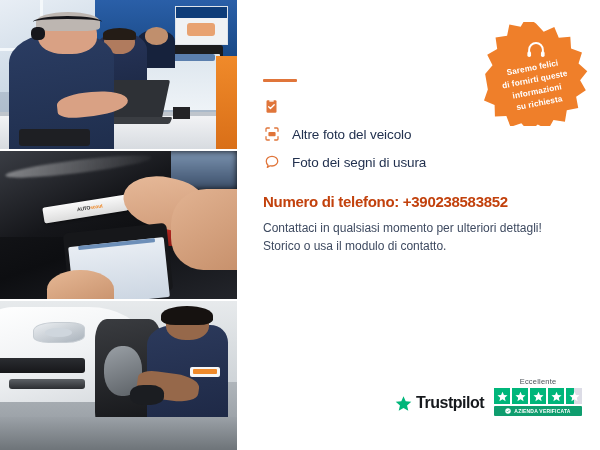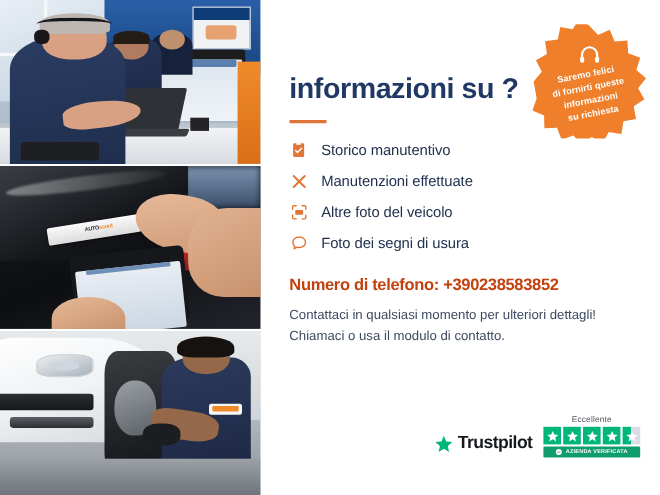--- a/index.html
+++ b/index.html
@@ -256,48 +256,36 @@
       <div class="lift"></div>
       <div class="bench"></div>
     </div>
 
   </div>
 
   <div class="content">
 
     <h1 class="headline">
       <br>
-      <span>informazioni su ?</span>
     </h1>
 
     <div class="divider"></div>
 
     <ul class="features">
 
       <li class="feature">
         <span class="ficon">
           <svg viewBox="0 0 24 24" width="15" height="15" fill="currentColor">
             <rect x="4" y="2" width="16" height="20" rx="2"></rect>
             <rect x="8.5" y="0.5" width="7" height="4" rx="1" fill="#fff" opacity=".85"></rect>
             <path d="M7.5 12.5l2.8 2.8 6-6.2" stroke="#fff" stroke-width="2.1" fill="none" stroke-linecap="round" stroke-linejoin="round"></path>
           </svg>
         </span>
-        <span class="flabel">Storico manutentivo</span>
       </li>
 
-      <li class="feature">
-        <span class="ficon">
-          <svg viewBox="0 0 24 24" width="16" height="16" fill="none" stroke="currentColor" stroke-width="2.6" stroke-linecap="round">
-            <path d="M4.5 4.5L19.5 19.5"></path>
-            <path d="M19.5 4.5L4.5 19.5"></path>
-            <circle cx="12" cy="12" r="1.6" fill="currentColor" stroke="none"></circle>
-          </svg>
-        </span>
-        <span class="flabel">Manutenzioni effettuate</span>
-      </li>
 
       <li class="feature">
         <span class="ficon">
           <svg viewBox="0 0 24 24" width="16" height="16" fill="none" stroke="currentColor" stroke-width="1.9" stroke-linecap="round" stroke-linejoin="round">
             <path d="M3 8V4.5A1.5 1.5 0 014.5 3H8"></path>
             <path d="M16 3h3.5A1.5 1.5 0 0121 4.5V8"></path>
             <path d="M21 16v3.5a1.5 1.5 0 01-1.5 1.5H16"></path>
             <path d="M8 21H4.5A1.5 1.5 0 013 19.5V16"></path>
             <rect x="6.6" y="9" width="10.8" height="6.4" rx="1.4" fill="currentColor" stroke="none"></rect>
           </svg>
@@ -316,21 +304,21 @@
 
 
     </ul>
 
     <div class="phone">
       <span>Numero di telefono: </span><span>+390238583852</span>
     </div>
 
     <div class="contact">
       <span>Contattaci in qualsiasi momento per ulteriori dettagli!</span>
-      <span>Chiamaci o usa il modulo di contatto.</span>
+      <span>Storico o usa il modulo di contatto.</span>
     </div>
 
     <div class="burst">
       <svg viewBox="0 0 100 100">
         <path fill="#ef7f2a" d="M50 1.5l7.4 7.9 10.2-4.6 4.3 10.4 11.1-.9.7 11.1 10.5 4-3.3 10.6 8.4 7.3-6.9 8.7 5.5 9.7-9.3 6.1 2 11-11 2.1-1.8 11-11-1.7-5.4 9.7-9.7-5.4-8.5 7.2-7.3-8.4-10.4 3.6-4-10.4-11 .4-.3-11.1-10.2-4.4 3.7-10.4L1.1 50l7.1-8.5-5.1-9.9 9.6-5.6-1.6-11 11.1-1.7 2.2-10.9 10.8 2.1 5.8-9.5z"></path>
       </svg>
       <span class="bhead">
         <svg viewBox="0 0 24 24" width="22" height="22" fill="none" stroke="currentColor" stroke-width="2.1" stroke-linecap="round">
           <path d="M4.5 14v-2.2a7.5 7.5 0 0115 0V14"></path>
           <rect x="2.6" y="13.4" width="4" height="6.2" rx="1.9" fill="currentColor" stroke="none"></rect>

